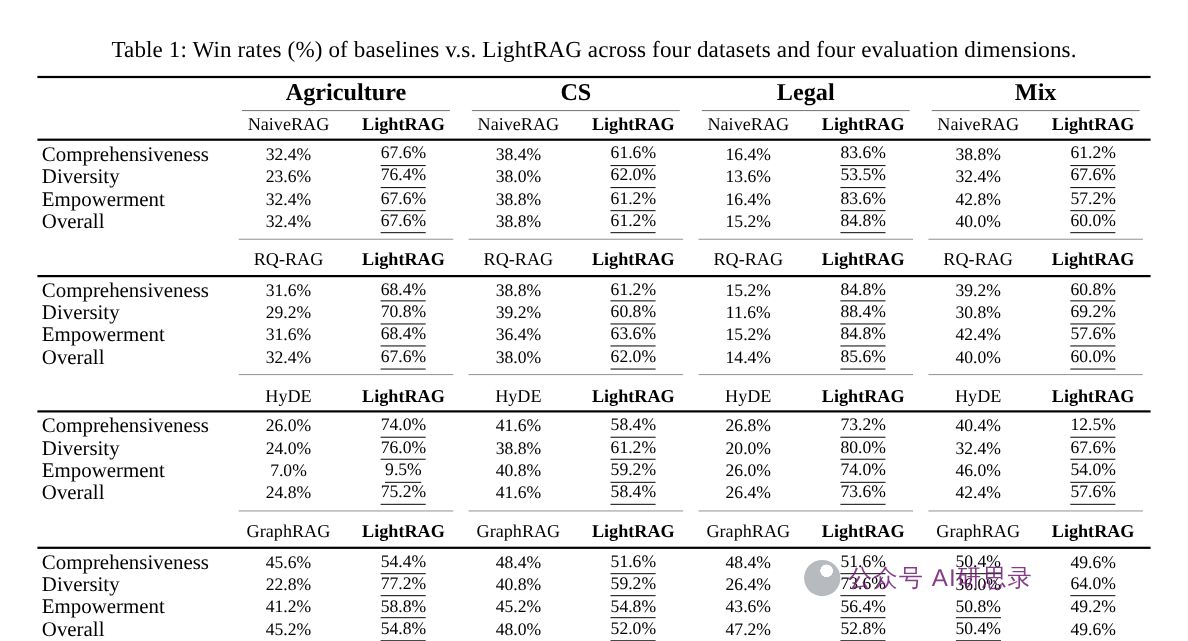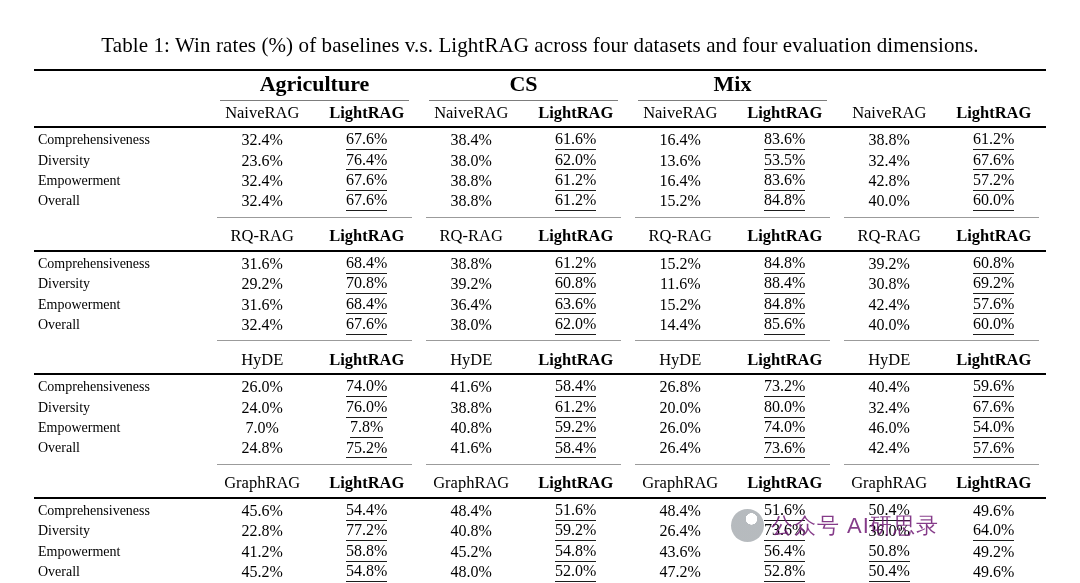--- a/index.html
+++ b/index.html
@@ -22,21 +22,21 @@
     border-bottom:1.2px solid #7d7d7d;padding-bottom:3px;
   }
   
   .names{height:27px;align-items:center;}
   .cell{text-align:center;}
   .base{font-size:16.5px;}
   .light{font-size:16.5px;font-weight:bold;}
   
   .block-body{padding:2px 0;}
   .data{height:20.4px;align-items:center;font-size:16px;}
-  .rowlabel{font-size:14px;text-align:left;padding-left:4px;}
+  .rowlabel{font-size:19px;text-align:left;padding-left:4px;}
   .val{display:inline-block;line-height:1.05;}
   .val.u{border-bottom:1.2px solid #1c1c1c;padding-bottom:1px;}
   
   .cmid{height:6px;margin-top:3px;}
   .cmseg{grid-column:span 2;height:0;border-top:1.1px solid #9b9b9b;margin:0 7px;align-self:start;}
   
   .watermark{
     position:absolute;left:731px;top:509px;display:flex;align-items:center;gap:7px;
     pointer-events:none;font-family:"Liberation Sans","DejaVu Sans",sans-serif;
   }
@@ -54,20 +54,23 @@
 <div class="table-wrap">
   <div class="rule thick"></div>
 
   <div class="row ghead">
     <div class="lbl"></div>
     <div class="gspan">
       <div class="gname">Agriculture</div>
     </div>
     <div class="gspan">
       <div class="gname">CS</div>
+    </div>
+    <div class="gspan">
+      <div class="gname">Legal</div>
     </div>
     <div class="gspan">
       <div class="gname">Mix</div>
     </div>
   </div>
 
   <div>
       <div class="row names">
         <div class="lbl"></div>
         <div class="cell base">NaiveRAG</div>
@@ -213,37 +216,37 @@
       <div class="block-body">
         <div class="row data">
           <div class="lbl rowlabel">Comprehensiveness</div>
           <div class="cell"><span class="val">26.0%</span></div>
           <div class="cell"><span class="val u">74.0%</span></div>
           <div class="cell"><span class="val">41.6%</span></div>
           <div class="cell"><span class="val u">58.4%</span></div>
           <div class="cell"><span class="val">26.8%</span></div>
           <div class="cell"><span class="val u">73.2%</span></div>
           <div class="cell"><span class="val">40.4%</span></div>
-          <div class="cell"><span class="val u">59.6%</span></div>
+          <div class="cell"><span class="val u">12.5%</span></div>
         </div>
         <div class="row data">
           <div class="lbl rowlabel">Diversity</div>
           <div class="cell"><span class="val">24.0%</span></div>
           <div class="cell"><span class="val u">76.0%</span></div>
           <div class="cell"><span class="val">38.8%</span></div>
           <div class="cell"><span class="val u">61.2%</span></div>
           <div class="cell"><span class="val">20.0%</span></div>
           <div class="cell"><span class="val u">80.0%</span></div>
           <div class="cell"><span class="val">32.4%</span></div>
           <div class="cell"><span class="val u">67.6%</span></div>
         </div>
         <div class="row data">
           <div class="lbl rowlabel">Empowerment</div>
           <div class="cell"><span class="val">7.0%</span></div>
-          <div class="cell"><span class="val u">7.8%</span></div>
+          <div class="cell"><span class="val u">9.5%</span></div>
           <div class="cell"><span class="val">40.8%</span></div>
           <div class="cell"><span class="val u">59.2%</span></div>
           <div class="cell"><span class="val">26.0%</span></div>
           <div class="cell"><span class="val u">74.0%</span></div>
           <div class="cell"><span class="val">46.0%</span></div>
           <div class="cell"><span class="val u">54.0%</span></div>
         </div>
         <div class="row data">
           <div class="lbl rowlabel">Overall</div>
           <div class="cell"><span class="val">24.8%</span></div>

